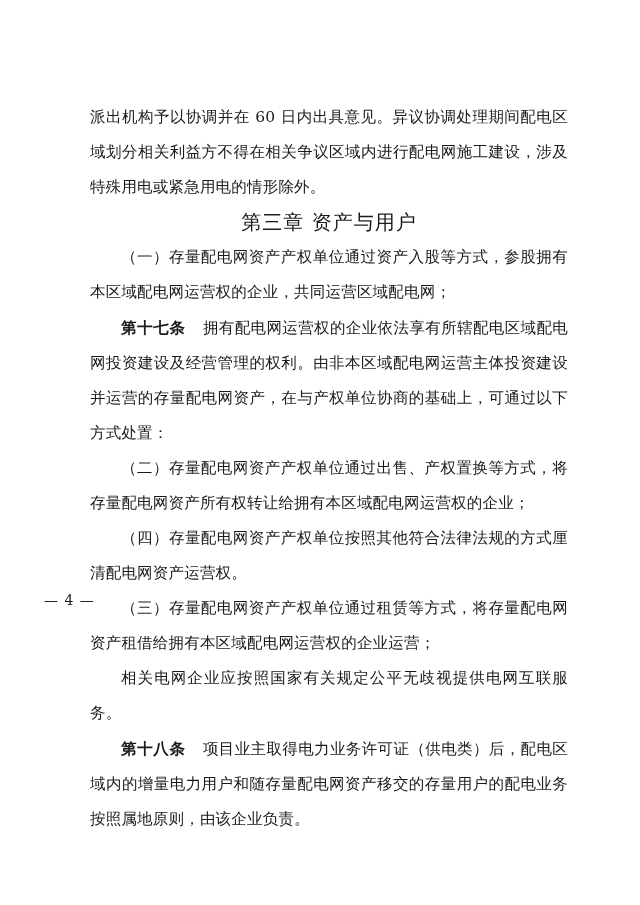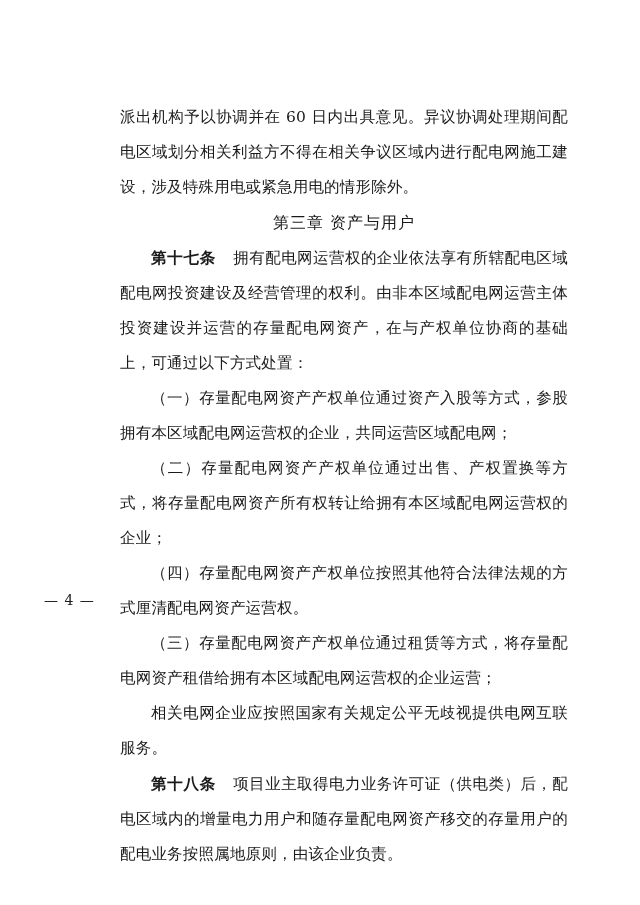--- a/index.html
+++ b/index.html
@@ -12,42 +12,42 @@
     background: #ffffff;
     font-family: "DejaVu Serif", "Liberation Serif", serif;
     color: #1a1a1a;
     overflow: hidden;
   }
   .page {
     position: relative;
     width: 640px;
     height: 674px;
     box-sizing: border-box;
-    padding: 100px 72px 0 120px;
+    padding: 100px 72px 0 90px;
   }
   .doc-body {
     font-size: 15.5px;
     line-height: 35px;
     text-align: justify;
     text-justify: inter-ideograph;
     letter-spacing: 0.2px;
   }
   .para {
     margin: 0;
     text-indent: 2em;
   }
   .para.no-indent {
     text-indent: 0;
   }
   .chapter-heading {
     margin: 0;
     text-align: center;
     text-indent: 0;
     font-weight: normal;
-    font-size: 16px;
+    font-size: 20px;
     line-height: 35px;
   }
   .heading-text {
     letter-spacing: 1px;
   }
   .art-label {
     font-weight: bold;
     letter-spacing: 0.5px;
   }
   .art-gap {
@@ -68,23 +68,23 @@
 
 <div class="page">
   <div class="doc-body">
 
     <p class="para no-indent">派出机构予以协调并在 60 日内出具意见。异议协调处理期间配电区域划分相关利益方不得在相关争议区域内进行配电网施工建设，涉及特殊用电或紧急用电的情形除外。</p>
 
     <h2 class="chapter-heading">
       <span class="heading-text">第三章  资产与用户</span>
     </h2>
 
+    <p class="para">（一）存量配电网资产产权单位通过资产入股等方式，参股拥有本区域配电网运营权的企业，共同运营区域配电网；</p>
+
     <p class="para"><span class="art-label">第十七条</span><span class="art-gap"></span><span>拥有配电网运营权的企业依法享有所辖配电区域配电网投资建设及经营管理的权利。由非本区域配电网运营主体投资建设并运营的存量配电网资产，在与产权单位协商的基础上，可通过以下方式处置：</span></p>
-
-    <p class="para">（一）存量配电网资产产权单位通过资产入股等方式，参股拥有本区域配电网运营权的企业，共同运营区域配电网；</p>
 
     <p class="para">（二）存量配电网资产产权单位通过出售、产权置换等方式，将存量配电网资产所有权转让给拥有本区域配电网运营权的企业；</p>
 
     <p class="para">（四）存量配电网资产产权单位按照其他符合法律法规的方式厘清配电网资产运营权。</p>
 
     <p class="para">（三）存量配电网资产产权单位通过租赁等方式，将存量配电网资产租借给拥有本区域配电网运营权的企业运营；</p>
 
     <p class="para">相关电网企业应按照国家有关规定公平无歧视提供电网互联服务。</p>
 
     <p class="para"><span class="art-label">第十八条</span><span class="art-gap"></span><span>项目业主取得电力业务许可证（供电类）后，配电区域内的增量电力用户和随存量配电网资产移交的存量用户的配电业务按照属地原则，由该企业负责。</span></p>

